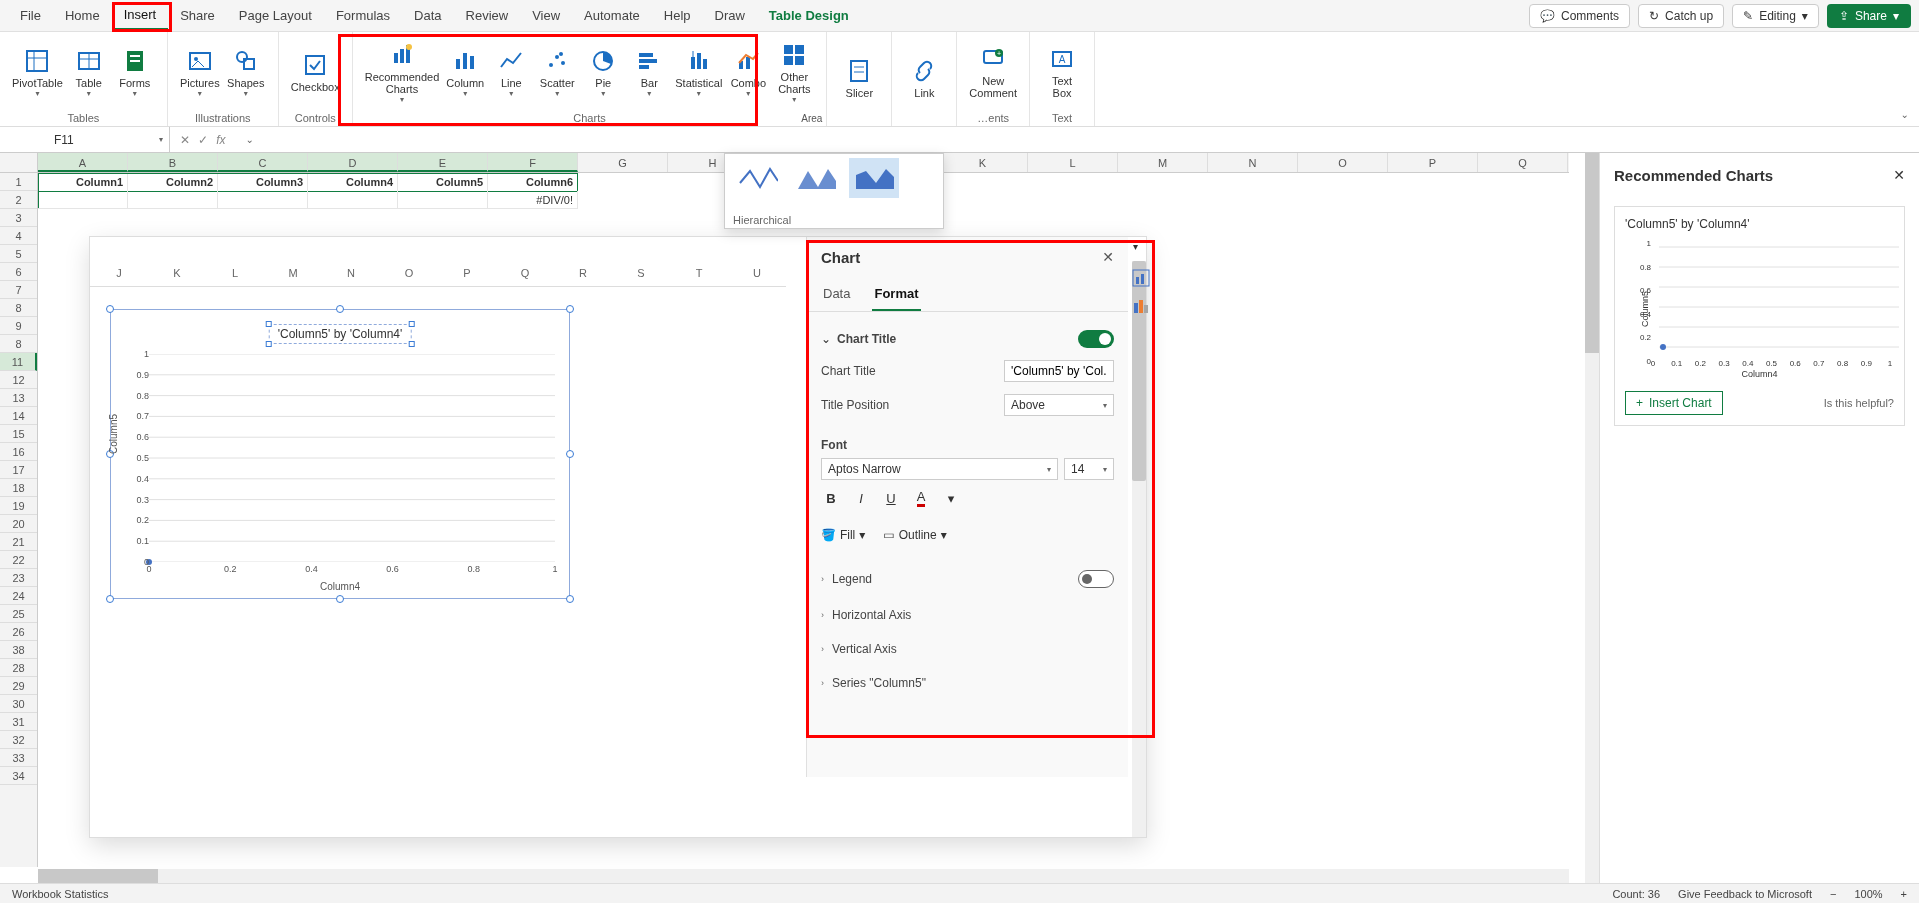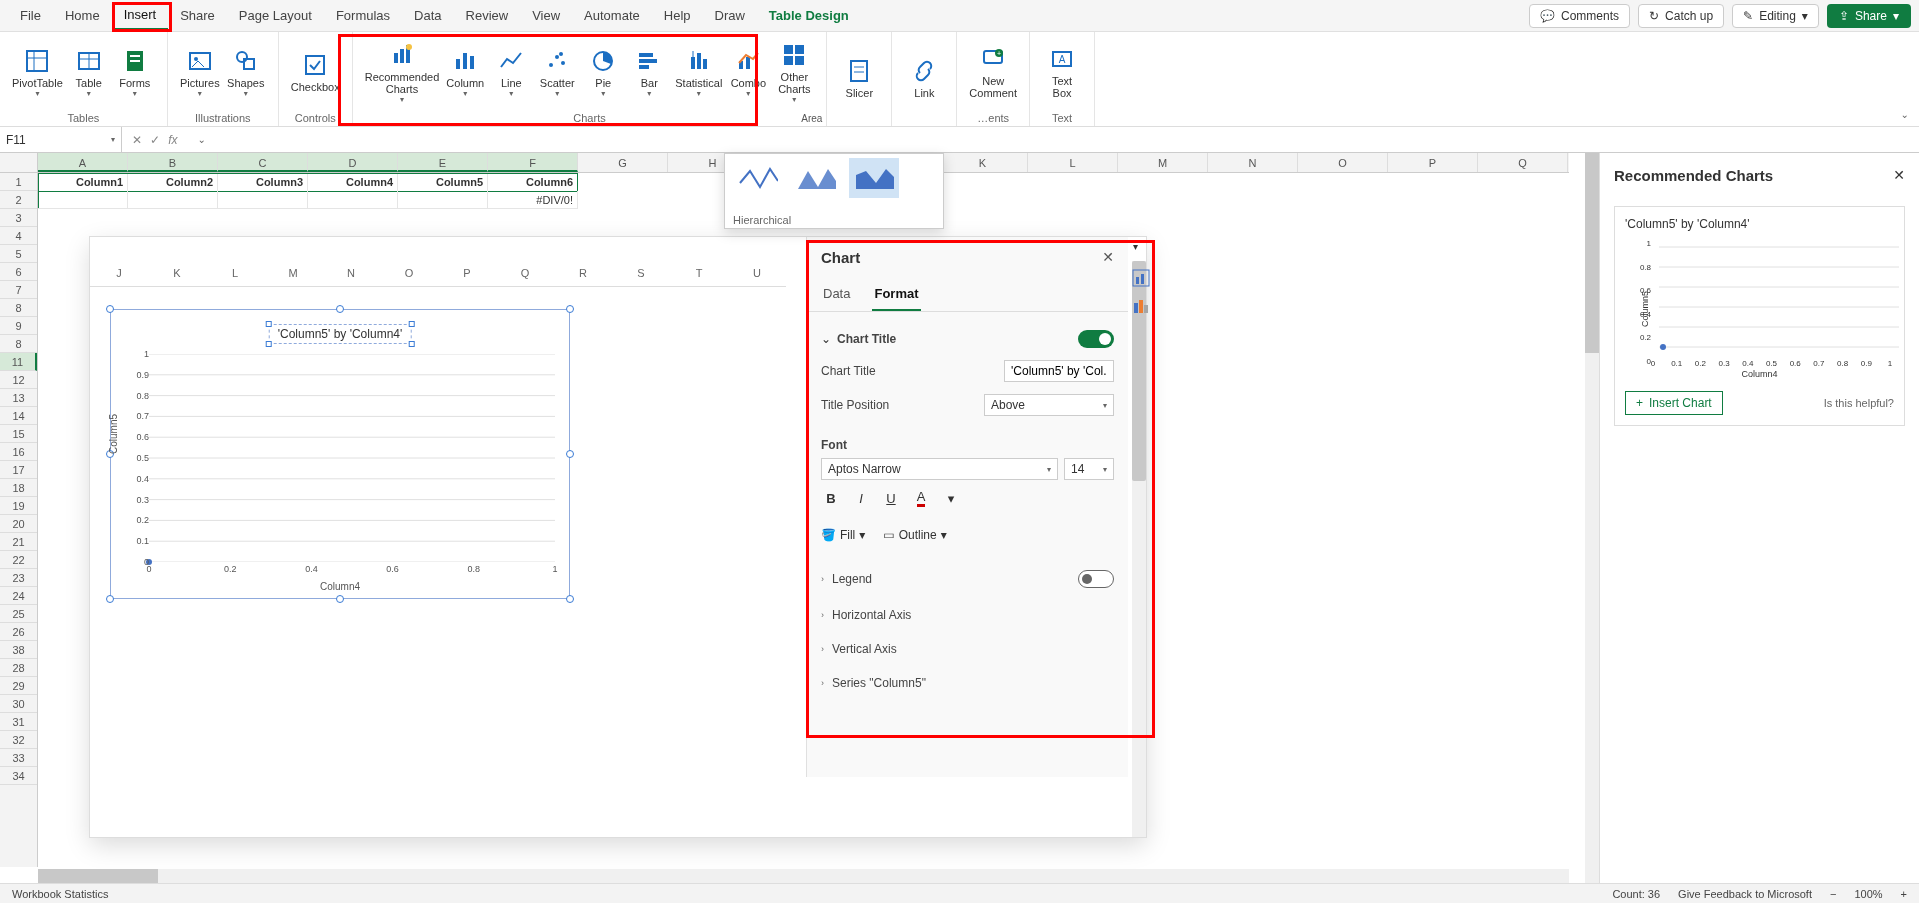--- a/index.html
+++ b/index.html
@@ -23,21 +23,21 @@
 .ribbon-btn .ic { width: 24px; height: 24px; display: flex; align-items: center; justify-content: center; color: #1b6ec2; margin-bottom: 4px; }
 .ribbon-btn .label { line-height: 12px; color: #333; }
 .ribbon-btn .chev { font-size: 8px; color: #666; }
 .ribbon-group-label { text-align: center; font-size: 11px; color: #666; padding-top: 2px; }
 .ribbon-collapse { position: absolute; right: 10px; bottom: 6px; font-size: 10px; color: #666; cursor: pointer; }
 
 .red-box { position: absolute; border: 3px solid red; pointer-events: none; z-index: 50; }
 
 
 .formula-bar { height: 26px; background: #fff; border-bottom: 1px solid #ccc; display: flex; align-items: center; }
-.name-box { width: 122px; border-right: 1px solid #ccc; height: 100%; display: flex; align-items: center; padding: 0 6px; font-size: 12px; }
+.name-box { width: 122px; border-right: 1px solid #ccc; height: 100%; display: flex; align-items: center; padding: 0 6px; font-size: 12px; margin-left: 48px; }
 .name-box .dd { margin-left: auto; font-size: 8px; color: #666; }
 .fx-btns { display: flex; gap: 8px; padding: 0 10px; color: #888; align-items: center; }
 .formula-input { flex: 1; padding: 0 8px; font-size: 12px; color: #333; }
 .formula-dd { padding: 0 10px; font-size: 10px; color: #666; }
 
 
 .main-area { position: absolute; top: 153px; left: 0; right: 0; bottom: 20px; background: #fff; display: flex; }
 .grid-wrap { flex: 1; position: relative; overflow: hidden; }
 .col-headers { position: absolute; top: 0; left: 38px; right: 16px; height: 20px; display: flex; background: #f3f3f3; border-bottom: 1px solid #ccc; }
 .col-header { width: 90px; border-right: 1px solid #ddd; text-align: center; font-size: 11px; color: #555; line-height: 20px; flex-shrink: 0; }
@@ -107,21 +107,21 @@
 .pane-section { padding: 12px 14px; }
 .pane-row { display: flex; align-items: center; padding: 6px 0; }
 .pane-row .lbl { flex: 1; font-size: 12px; color: #444; }
 .toggle { width: 36px; height: 18px; border-radius: 10px; position: relative; cursor: pointer; }
 .toggle.on { background: #107c41; }
 .toggle.off { background: #fff; border: 1px solid #666; }
 .toggle .knob { position: absolute; width: 12px; height: 12px; background: #fff; border-radius: 50%; top: 3px; }
 .toggle.on .knob { right: 3px; }
 .toggle.off .knob { left: 3px; background: #666; width: 10px; height: 10px; top: 3px; }
 .pane-input { border: 1px solid #ccc; padding: 3px 6px; font-size: 12px; width: 110px; background: #fff; }
-.pane-select { border: 1px solid #ccc; padding: 3px 6px; font-size: 12px; width: 130px; background: #fff; display: flex; justify-content: space-between; align-items: center; }
+.pane-select { border: 1px solid #ccc; padding: 3px 6px; font-size: 12px; width: 110px; background: #fff; display: flex; justify-content: space-between; align-items: center; }
 .pane-select .chev { font-size: 8px; color: #666; }
 .font-row { display: flex; gap: 6px; }
 .font-row .font-sel { flex: 1; }
 .font-row .size-sel { width: 50px; }
 .format-btns { display: flex; gap: 10px; padding: 8px 0; }
 .format-btn { width: 20px; height: 20px; display: flex; align-items: center; justify-content: center; cursor: pointer; font-size: 13px; }
 .fill-outline { display: flex; gap: 18px; padding: 12px 0 6px; }
 .fo-btn { display: flex; align-items: center; gap: 4px; font-size: 12px; cursor: pointer; }
 .collapse-row { display: flex; align-items: center; gap: 8px; padding: 10px 14px; cursor: pointer; font-size: 12px; color: #444; }
 .collapse-row .chev { font-size: 9px; color: #666; }

